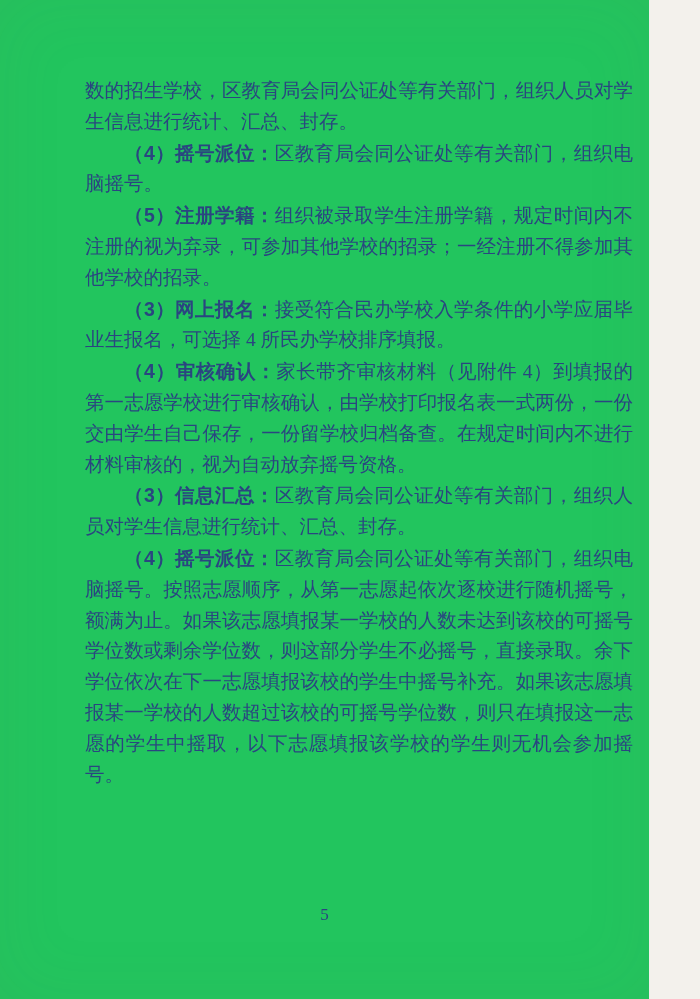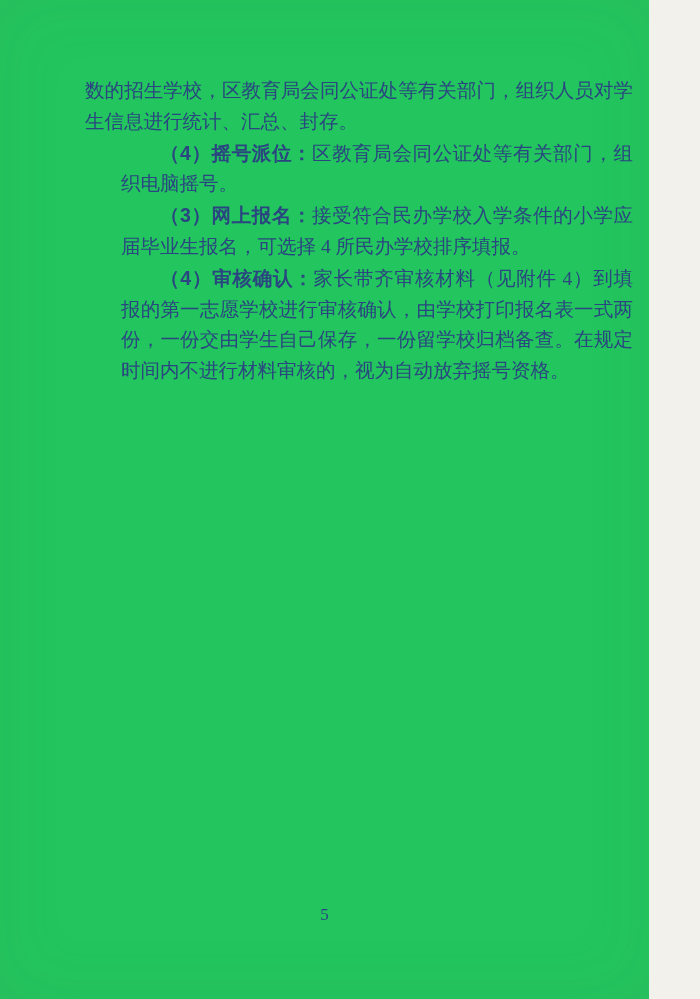--- a/index.html
+++ b/index.html
@@ -17,37 +17,40 @@
   }
   .doc-body{
     position:absolute;
     top:76px;left:85px;width:548px;
     font-size:19.5px;
     line-height:30.8px;
     text-align:justify;
     text-justify:inter-ideograph;
   }
   .para{margin:0;text-indent:0;}
-  .para.indent{text-indent:2em;margin-left:36px;}
+  .para.indent{text-indent:2em;}
   .seg{font-weight:400;}
   .seg.bold{
     font-weight:700;
     font-family:"Liberation Sans","DejaVu Sans",sans-serif;
   }
   .page-number{
     position:absolute;
     top:905px;left:0;width:100%;
     text-align:center;
     font-size:17px;
   }
 </style>
 </head>
 <body>
 
 <div class="page">
   <div class="doc-body" style="color: rgb(42, 69, 128);">
       <p class="para"><span class="seg">数的招生学校，区教育局会同公证处等有关部门，组织人员对学生信息进行统计、汇总、封存。</span></p>
       <p class="para indent"><span class="seg bold">（4）摇号派位：</span><span class="seg">区教育局会同公证处等有关部门，组织电脑摇号。</span></p>
+      <p class="para indent"><span class="seg bold">（5）注册学籍：</span><span class="seg">组织被录取学生注册学籍，规定时间内不注册的视为弃录，可参加其他学校的招录；一经注册不得参加其他学校的招录。</span></p>
       <p class="para indent"><span class="seg bold">（3）网上报名：</span><span class="seg">接受符合民办学校入学条件的小学应届毕业生报名，可选择 4 所民办学校排序填报。</span></p>
       <p class="para indent"><span class="seg bold">（4）审核确认：</span><span class="seg">家长带齐审核材料（见附件 4）到填报的第一志愿学校进行审核确认，由学校打印报名表一式两份，一份交由学生自己保存，一份留学校归档备查。在规定时间内不进行材料审核的，视为自动放弃摇号资格。</span></p>
+      <p class="para indent"><span class="seg bold">（3）信息汇总：</span><span class="seg">区教育局会同公证处等有关部门，组织人员对学生信息进行统计、汇总、封存。</span></p>
+      <p class="para indent"><span class="seg bold">（4）摇号派位：</span><span class="seg">区教育局会同公证处等有关部门，组织电脑摇号。按照志愿顺序，从第一志愿起依次逐校进行随机摇号，额满为止。如果该志愿填报某一学校的人数未达到该校的可摇号学位数或剩余学位数，则这部分学生不必摇号，直接录取。余下学位依次在下一志愿填报该校的学生中摇号补充。如果该志愿填报某一学校的人数超过该校的可摇号学位数，则只在填报这一志愿的学生中摇取，以下志愿填报该学校的学生则无机会参加摇号。</span></p>
     </div>
   <div class="page-number" style="color: rgb(42, 69, 128);">5</div>
 </div>
 
 </body></html>

